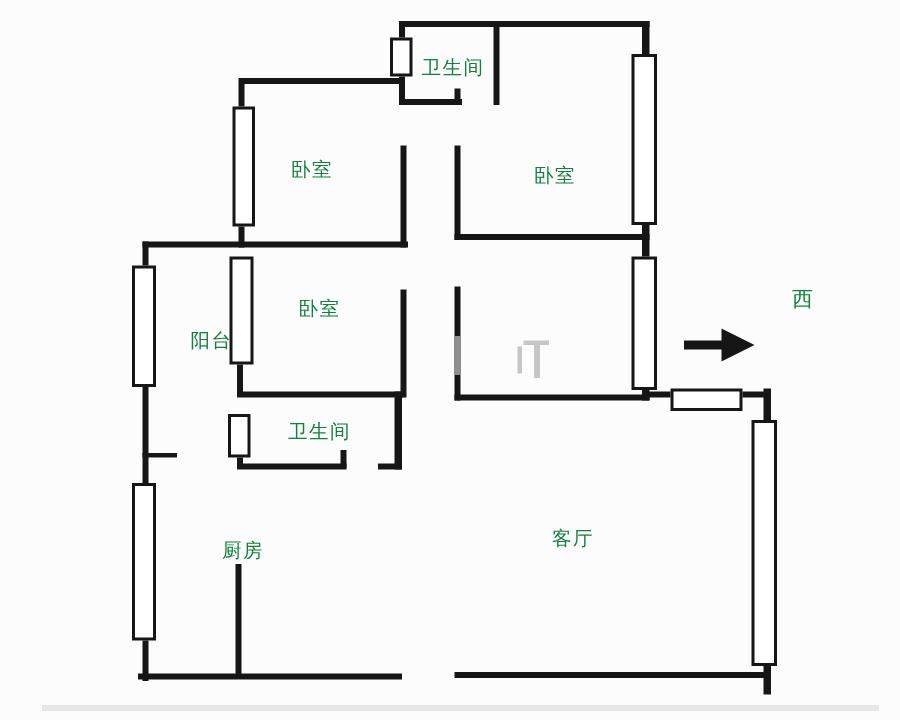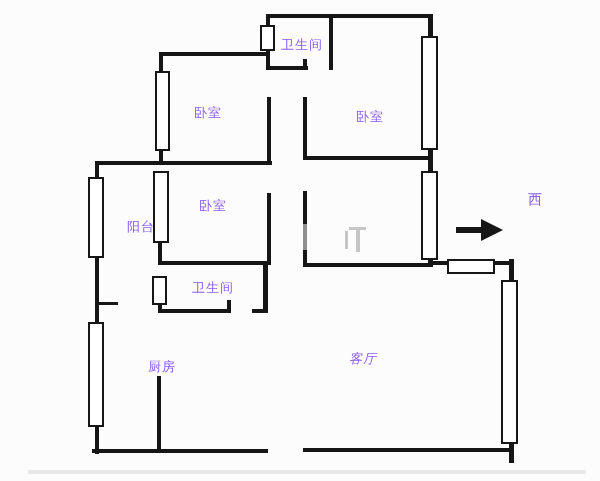--- a/index.html
+++ b/index.html
@@ -15,21 +15,21 @@
   .win{
     position:absolute;
     background:#ffffff;
     border:2px solid #161616;
     box-sizing:border-box;
   }
   .lbl{
     position:absolute;
     font-size:13px;
     line-height:15px;
-    color:#8b5cf6;
+    color:#15803d;
     letter-spacing:1px;
     white-space:nowrap;
   }
   .lbl-west{font-size:14px;}
   .arrow-shaft{position:absolute;background:#161616;}
   .arrow-head{
     position:absolute;width:0;height:0;
     border-top:11px solid transparent;
     border-bottom:11px solid transparent;
     border-left:22px solid #161616;
@@ -110,21 +110,21 @@
   <div class="win" style="left:447px;top:259px;width:48px;height:15px;"></div>
   <div class="win" style="left:501px;top:280px;width:17px;height:164px;"></div>
 
   <span class="lbl" style="left:281px;top:37px;">卫生间</span>
   <span class="lbl" style="left:194px;top:105px;">卧室</span>
   <span class="lbl" style="left:356px;top:109px;">卧室</span>
   <span class="lbl" style="left:199px;top:198px;">卧室</span>
   <span class="lbl" style="left:127px;top:219px;">阳台</span>
   <span class="lbl" style="left:192px;top:280px;">卫生间</span>
   <span class="lbl" style="left:148px;top:359px;">厨房</span>
-  <span class="lbl" style="left:349px;top:351px;font-style:italic;">客厅</span>
+  <span class="lbl" style="left:368px;top:351px;">客厅</span>
 
   <span class="lbl lbl-west" style="left:528px;top:192px;">西</span>
   <div>
     <div class="arrow-shaft" style="left:456px;top:227px;width:28px;height:6px;"></div>
     <div class="arrow-head" style="left:481px;top:219px;"></div>
   </div>
 
   <div class="faint" style="left:349px;top:227px;width:17px;height:3px;"></div>
   <div class="faint" style="left:356px;top:230px;width:4px;height:22px;"></div>
   <div class="faint" style="left:345px;top:231px;width:3px;height:18px;"></div>

